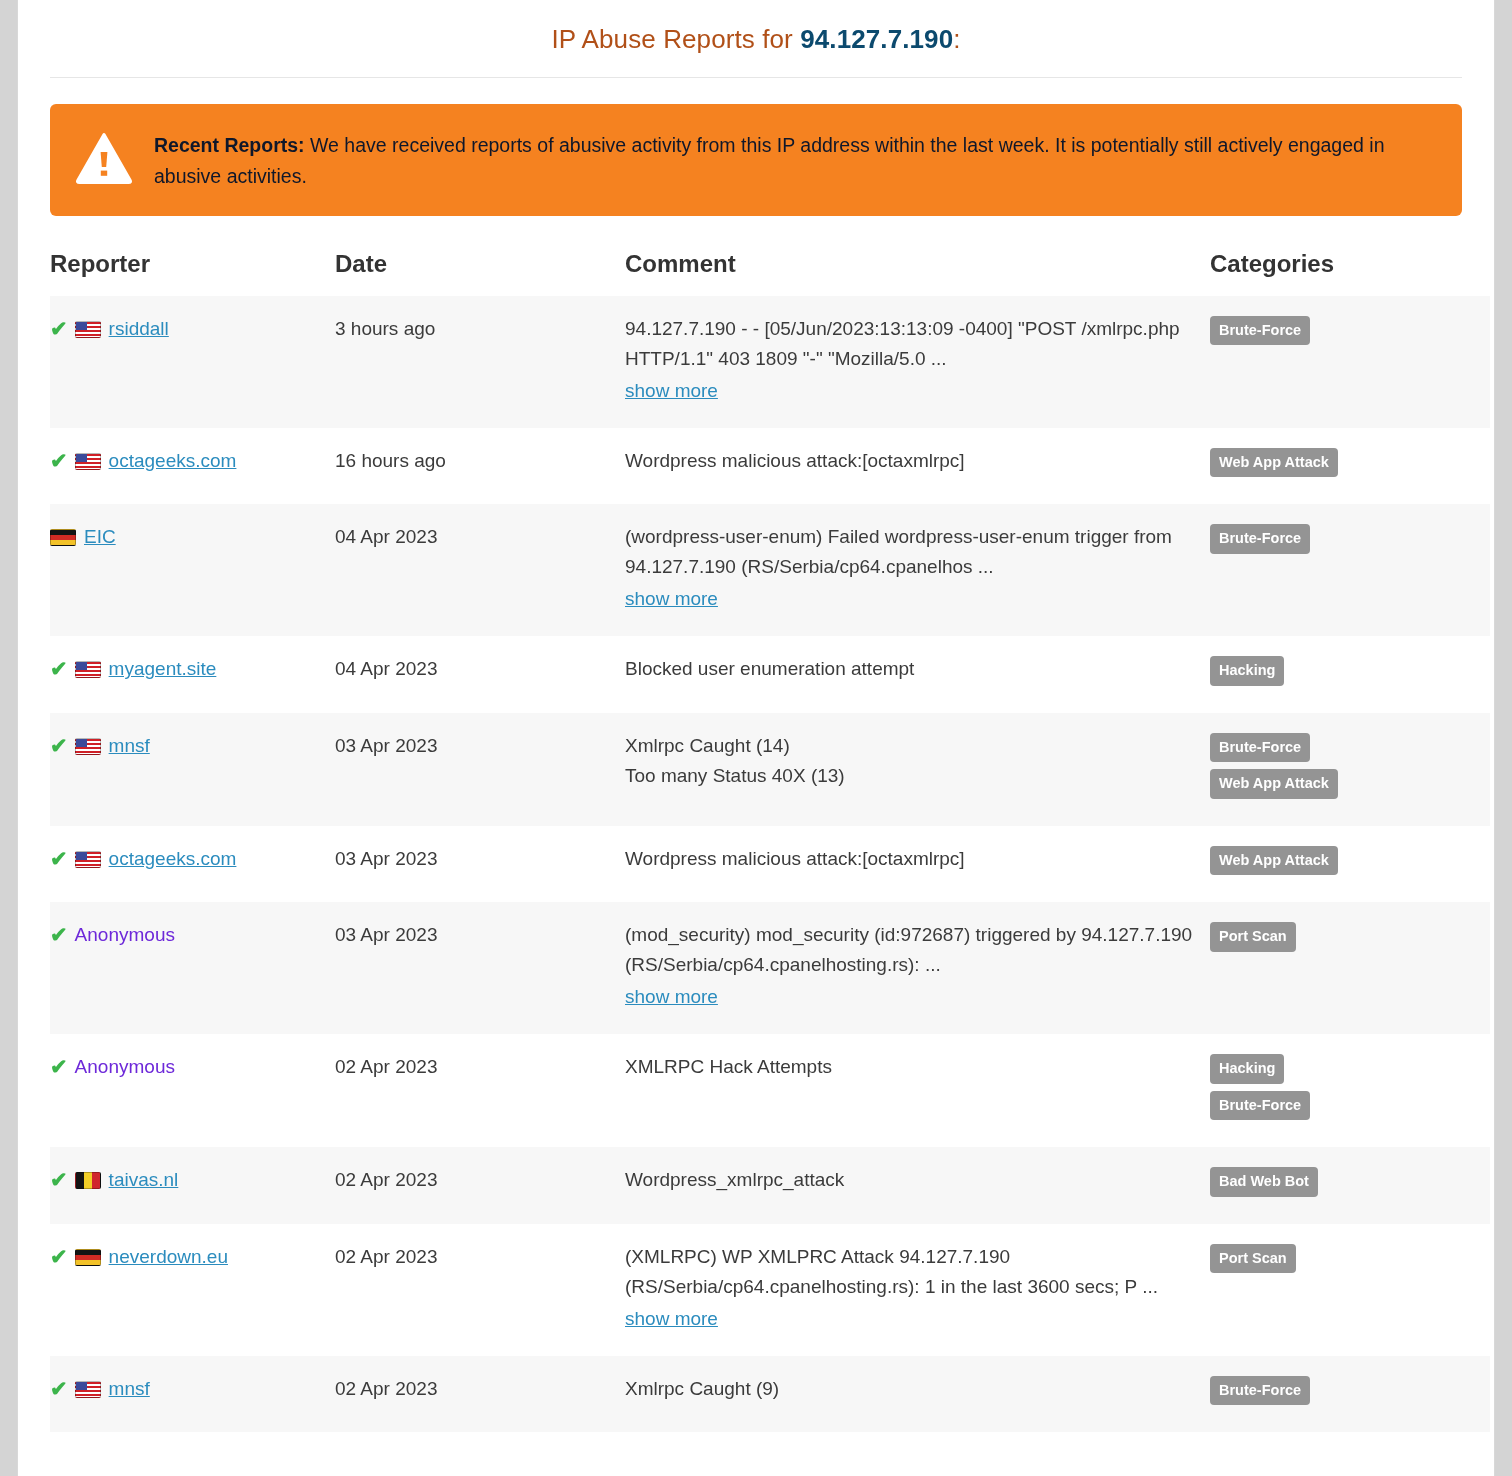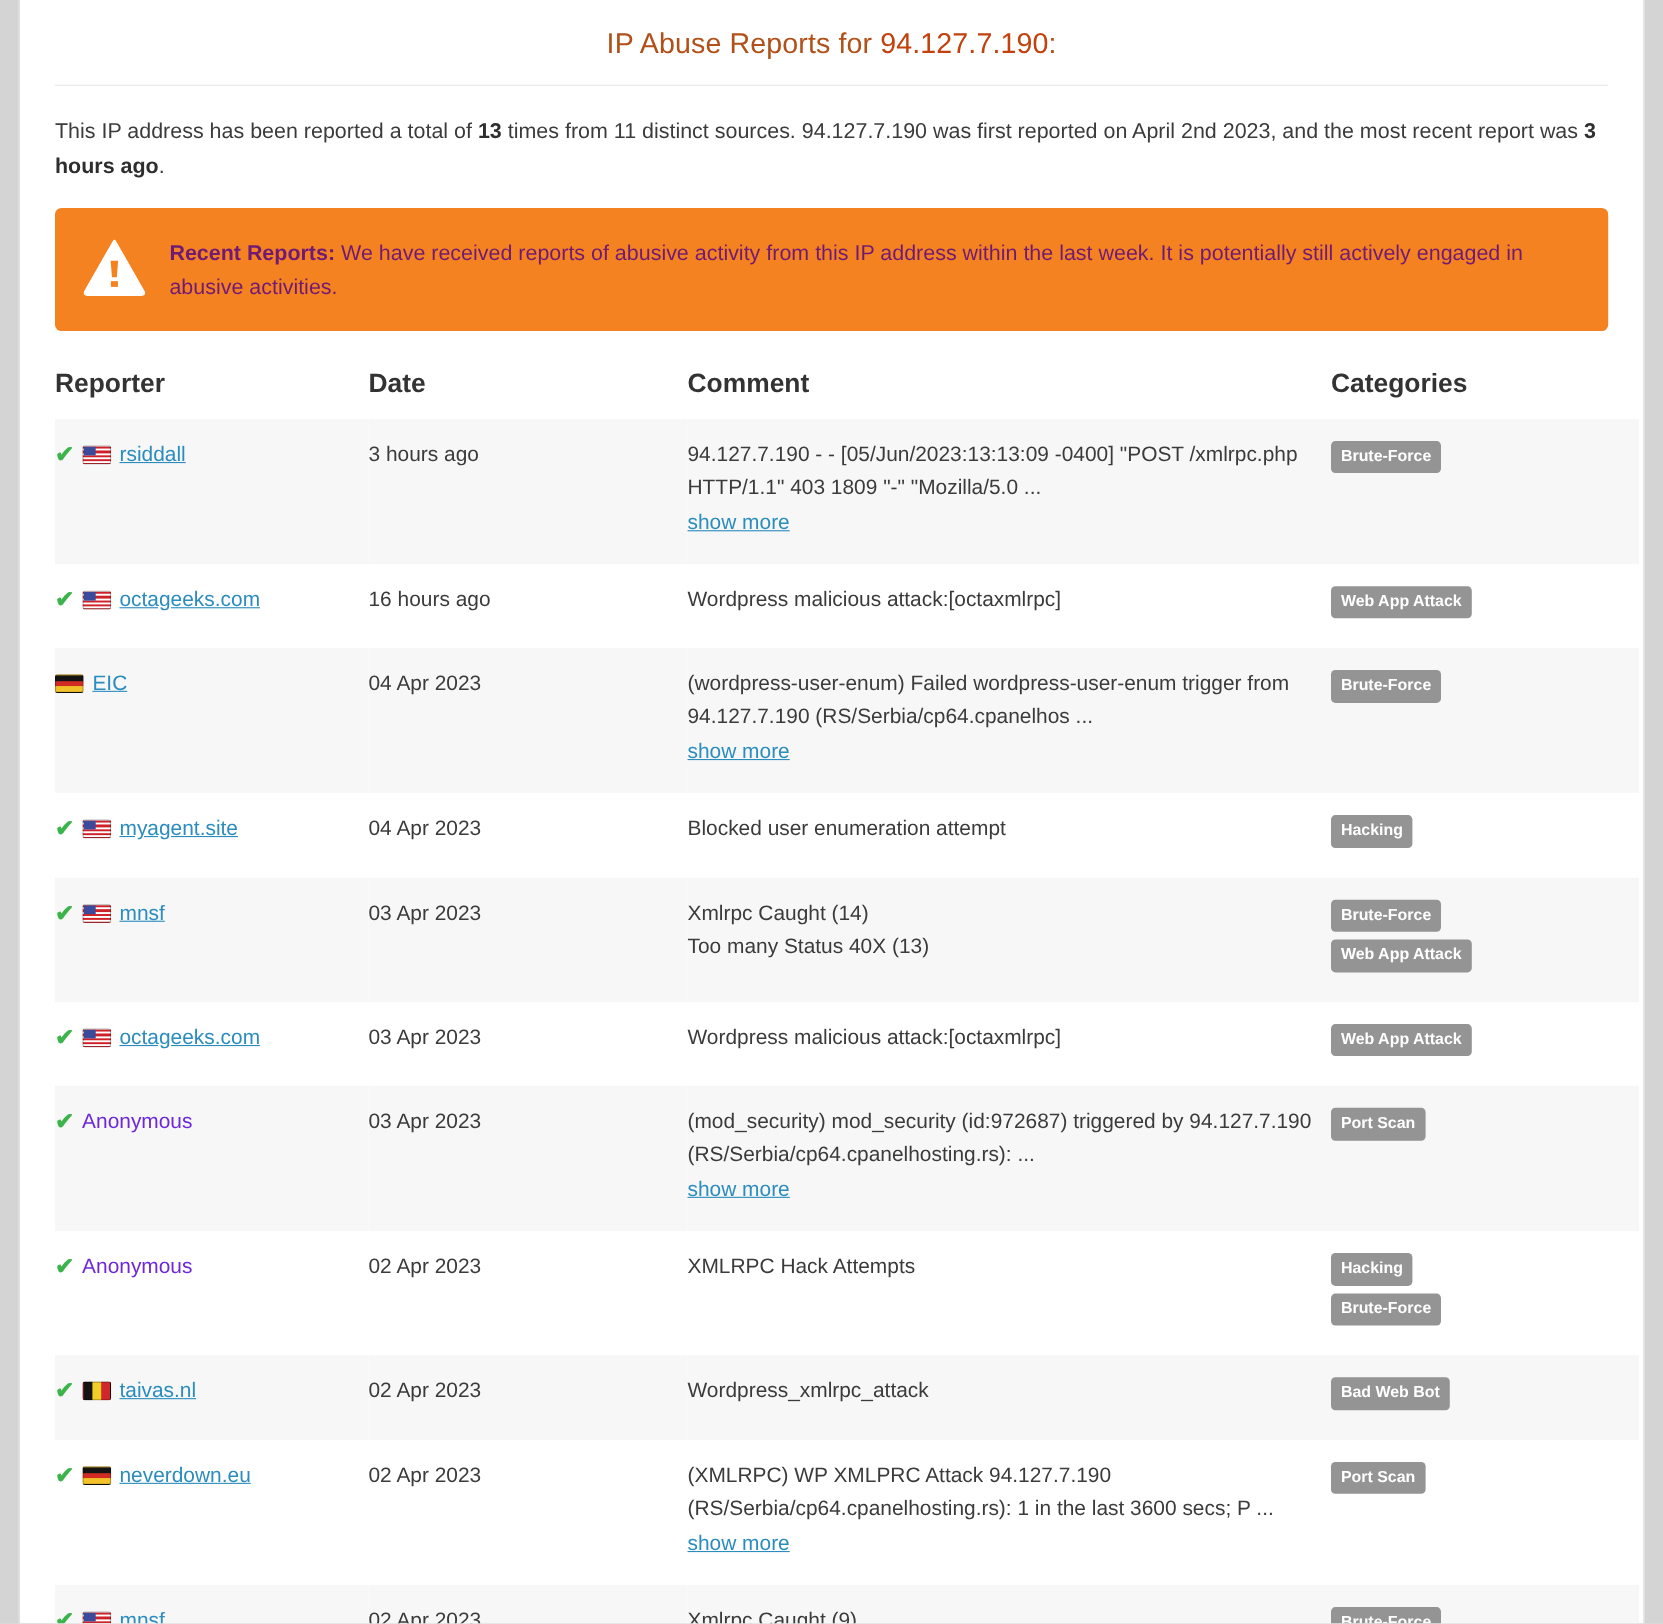--- a/index.html
+++ b/index.html
@@ -30,21 +30,21 @@
 
   
   .title {
     text-align: center;
     color: #b15018;
     font-size: 26px;
     font-weight: 400;
     padding: 24px 0 22px;
     letter-spacing: .1px;
   }
-  .title b { font-weight: 400; color: #c2410c; }
+  .title b { font-weight: 700; color: #0c4a6e; }
   .title-rule {
     height: 1px;
     background: #e6e6e6;
     margin: 0 0 26px 0;
   }
 
   
   .intro {
     font-size: 19.5px;
     line-height: 1.62;
@@ -63,21 +63,21 @@
     gap: 22px;
     margin-bottom: 34px;
     min-height: 108px;
   }
   .alert-icon {
     flex: 0 0 auto;
     width: 56px; height: 52px;
     margin-top: 6px;
   }
   .alert-text {
-    color: #701a75;
+    color: #0f172a;
     font-size: 19.5px;
     line-height: 1.58;
     padding-top: 4px;
   }
   .alert-text b { font-weight: 700; }
 
   
   table.reports {
     width: 100%;
     border-collapse: collapse;
@@ -189,23 +189,20 @@
 
 <div class="page">
   <div class="sheet">
     <div class="inner">
 
       <div class="title">
         <span>IP Abuse Reports for </span><b>94.127.7.190</b><span>:</span>
       </div>
       <div class="title-rule"></div>
 
-      <p class="intro">
-        <span>This IP address has been reported a total of </span><b>13</b><span> times from 11 distinct sources. 94.127.7.190 was first reported on April 2nd 2023, and the most recent report was </span><b>3 hours ago</b><span>.</span>
-      </p>
 
       <div class="alert">
         <div class="alert-icon">
           <svg viewBox="0 0 56 52" width="56" height="52" aria-hidden="true">
             <path d="M28 2.5 L54 48 Q55.5 50.5 52.5 50.5 L3.5 50.5 Q0.5 50.5 2 48 Z" fill="#ffffff" stroke="#ffffff" stroke-width="3" stroke-linejoin="round"></path>
             <path d="M24.6 20 L31.4 20 L30.2 35 L25.8 35 Z" fill="#f58220"></path>
             <rect x="24.8" y="38.6" width="6.4" height="5.2" fill="#f58220"></rect>
           </svg>
         </div>
         <div class="alert-text">

